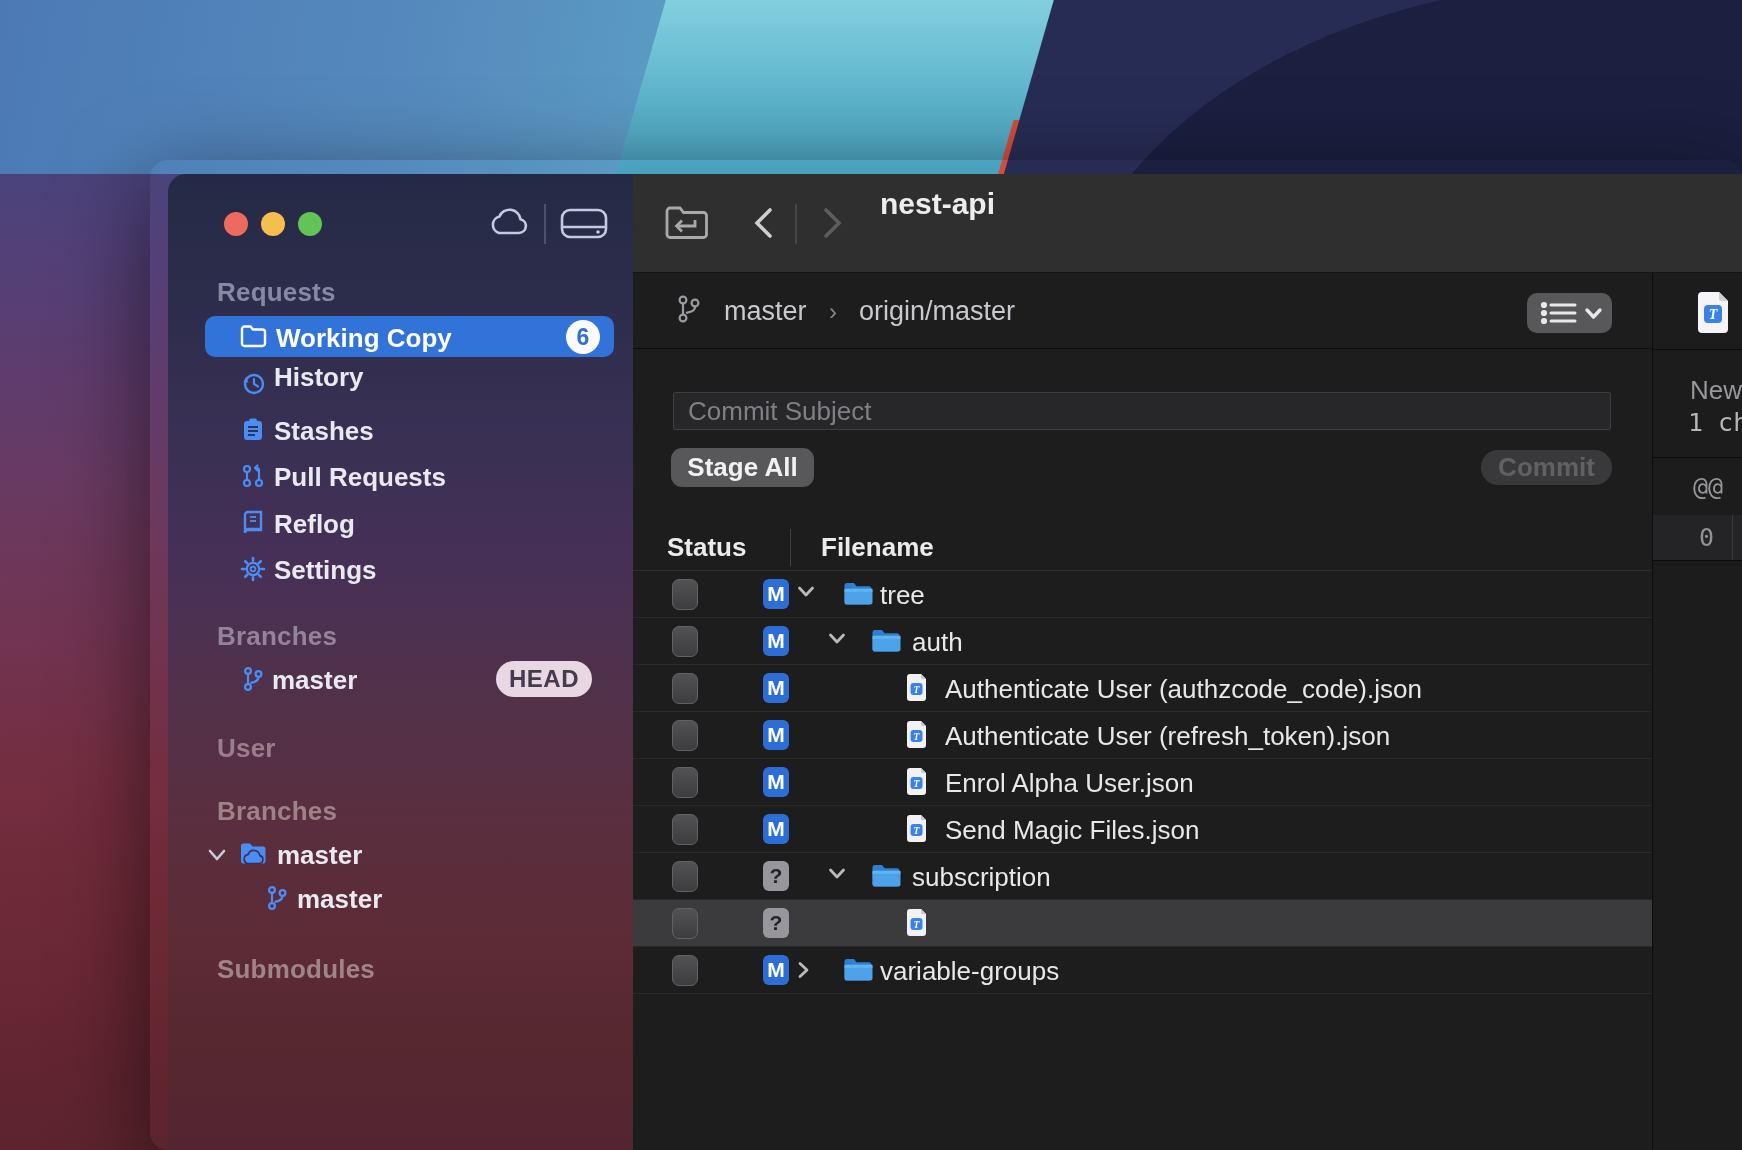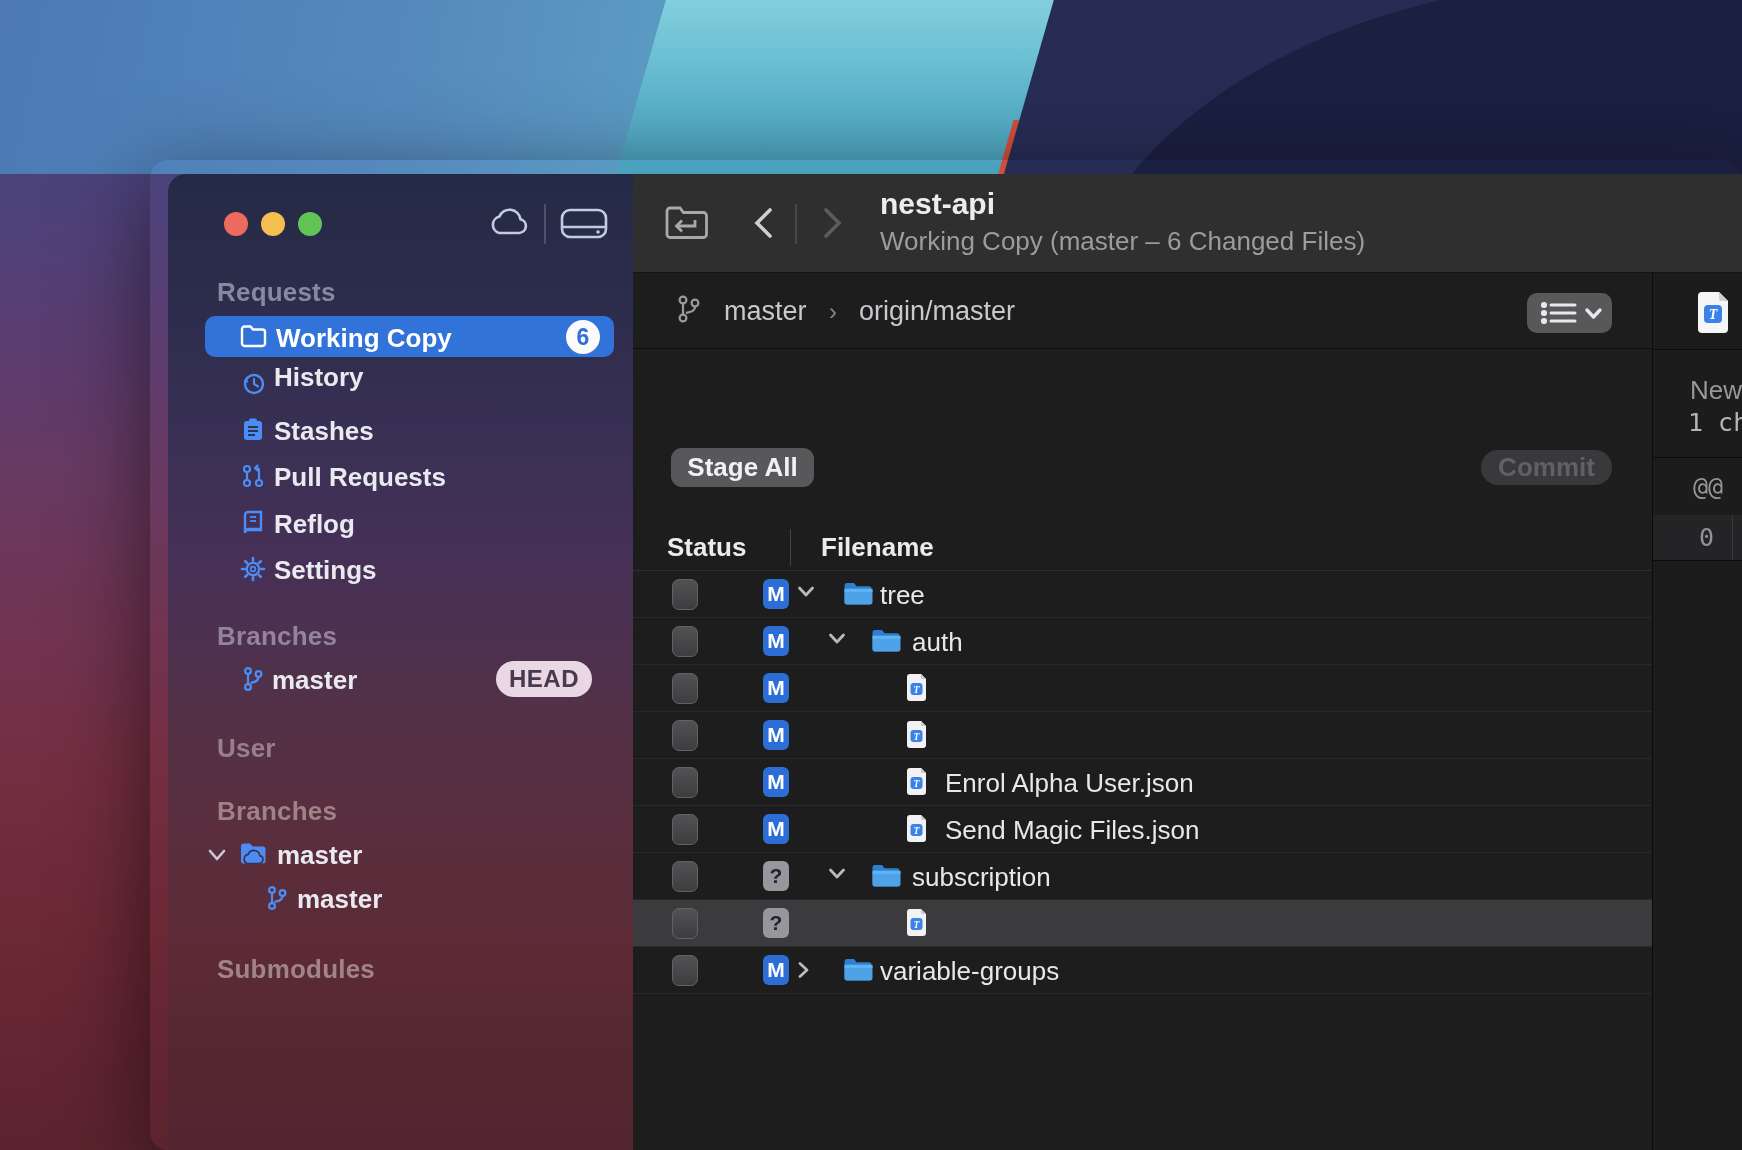--- a/index.html
+++ b/index.html
@@ -140,21 +140,20 @@
         <path d="M20 4 L7 17 L20 30" fill="none" stroke="#cfcfd2" stroke-width="3.6" stroke-linecap="round"></path>
       </svg>
   </div>
   <div class="abs tb-sep" style="left:795px;top:204px;height:40px"></div>
   <div class="abs" style="left:820px;top:206px">
     <svg width="26" height="34" viewBox="0 0 26 34">
         <path d="M6 4 L19 17 L6 30" fill="none" stroke="#5d5d60" stroke-width="3.6" stroke-linecap="round"></path>
       </svg>
   </div>
   <div id="win-title" class="abs">nest-api</div>
-  <div id="win-subtitle" class="abs">Working Copy (master – 6 Changed Files)</div>
 
   <div id="crumb-row" class="abs"></div>
   <div class="abs" style="left:676px;top:294px">
     <svg width="26" height="30" viewBox="0 0 26 30">
         <circle cx="7" cy="6" r="3.4" fill="none" stroke="#9a9aa0" stroke-width="2.2"></circle>
         <circle cx="7" cy="24" r="3.4" fill="none" stroke="#9a9aa0" stroke-width="2.2"></circle>
         <circle cx="19" cy="9" r="3.4" fill="none" stroke="#9a9aa0" stroke-width="2.2"></circle>
         <path d="M7 9.5 V20.5 M19 12.5 c0 5-5 5.5-9 6.5" fill="none" stroke="#9a9aa0" stroke-width="2.2"></path>
       </svg>
   </div>
@@ -169,20 +168,21 @@
           <line x1="24" y1="12" x2="48" y2="12"></line>
           <circle cx="17" cy="20" r="1.6" fill="#e8e8ea"></circle>
           <line x1="24" y1="20" x2="48" y2="20"></line>
           <circle cx="17" cy="28" r="1.6" fill="#e8e8ea"></circle>
           <line x1="24" y1="28" x2="48" y2="28"></line>
         </g>
         <path d="M60 17 l6.5 7 l6.5-7" fill="none" stroke="#e8e8ea" stroke-width="3.4" stroke-linecap="round" stroke-linejoin="round"></path>
       </svg>
   </div>
 
+  <input id="commit-input" class="abs" type="text" placeholder="Commit Subject" style="">
   <div id="stage-all-btn" class="abs">Stage All</div>
   <div id="commit-btn" class="abs">Commit</div>
 
   <div class="abs col-header" style="left:667px">Status</div>
   <div id="col-divider" class="abs"></div>
   <div class="abs col-header" style="left:821px">Filename</div>
   <div id="header-line" class="abs"></div>
 
   <div id="rows" class="abs">
       <div class="frow">
@@ -223,32 +223,34 @@
         <div class="fcheck"></div>
         <div class="fbadge m">M</div>
         <div class="ficon" style="left:272px">
           <svg width="23" height="29" viewBox="0 0 23 29">
             <path d="M2 4 a3 3 0 0 1 3-3 h11 l5 5 v19 a3 3 0 0 1-3 3 h-13 a3 3 0 0 1-3-3 Z" fill="#f2f2f4"></path>
             <path d="M16 1 l5 5 h-3.8 a1.2 1.2 0 0 1-1.2-1.2 Z" fill="#c9c9ce"></path>
             <rect x="5.5" y="10" width="12" height="12" rx="3" fill="#3b82e8"></rect>
             <text x="11.5" y="19.5" font-size="9.5" font-weight="bold" font-style="italic" text-anchor="middle" fill="#fff" font-family="Liberation Serif,serif">T</text>
           </svg>
         </div>
+        <div class="flabel" style="left:312px">Authenticate User (authzcode_code).json</div>
       </div>
       <div class="frow">
         <div class="fcheck"></div>
         <div class="fbadge m">M</div>
         <div class="ficon" style="left:272px">
           <svg width="23" height="29" viewBox="0 0 23 29">
             <path d="M2 4 a3 3 0 0 1 3-3 h11 l5 5 v19 a3 3 0 0 1-3 3 h-13 a3 3 0 0 1-3-3 Z" fill="#f2f2f4"></path>
             <path d="M16 1 l5 5 h-3.8 a1.2 1.2 0 0 1-1.2-1.2 Z" fill="#c9c9ce"></path>
             <rect x="5.5" y="10" width="12" height="12" rx="3" fill="#3b82e8"></rect>
             <text x="11.5" y="19.5" font-size="9.5" font-weight="bold" font-style="italic" text-anchor="middle" fill="#fff" font-family="Liberation Serif,serif">T</text>
           </svg>
         </div>
+        <div class="flabel" style="left:312px">Authenticate User (refresh_token).json</div>
       </div>
       <div class="frow">
         <div class="fcheck"></div>
         <div class="fbadge m">M</div>
         <div class="ficon" style="left:272px">
           <svg width="23" height="29" viewBox="0 0 23 29">
             <path d="M2 4 a3 3 0 0 1 3-3 h11 l5 5 v19 a3 3 0 0 1-3 3 h-13 a3 3 0 0 1-3-3 Z" fill="#f2f2f4"></path>
             <path d="M16 1 l5 5 h-3.8 a1.2 1.2 0 0 1-1.2-1.2 Z" fill="#c9c9ce"></path>
             <rect x="5.5" y="10" width="12" height="12" rx="3" fill="#3b82e8"></rect>
             <text x="11.5" y="19.5" font-size="9.5" font-weight="bold" font-style="italic" text-anchor="middle" fill="#fff" font-family="Liberation Serif,serif">T</text>

